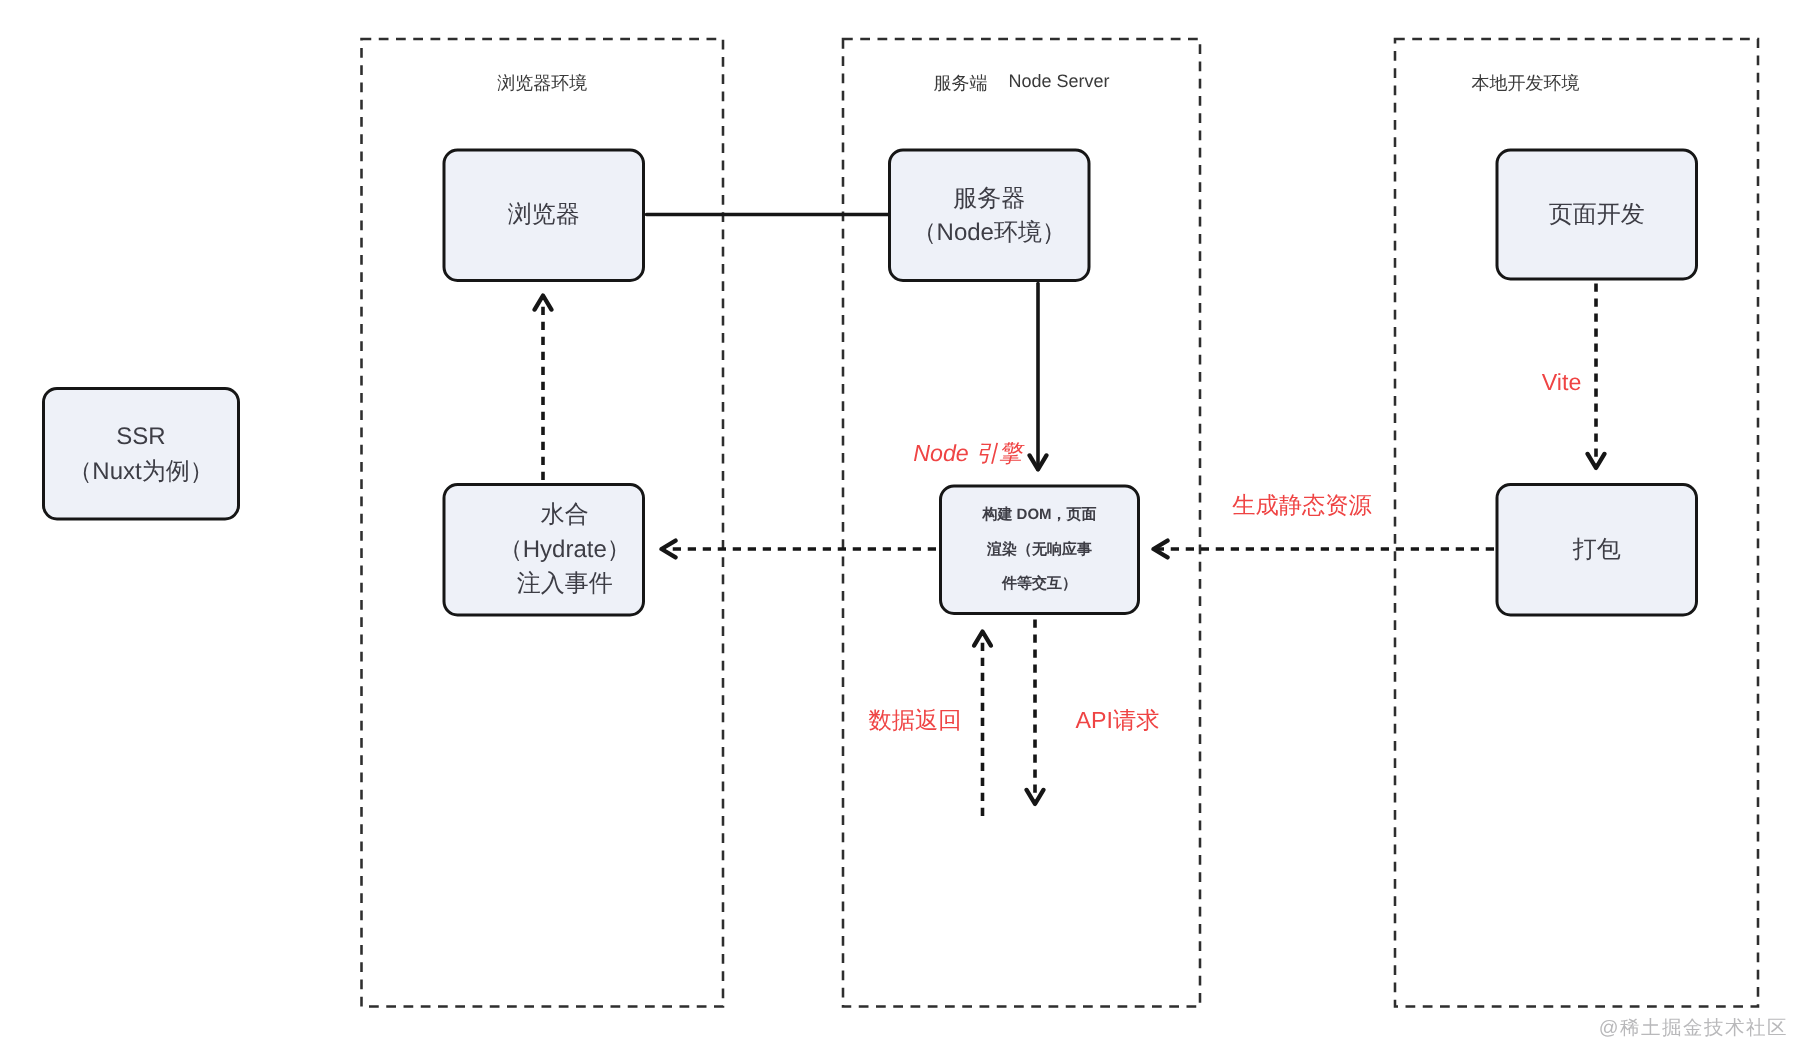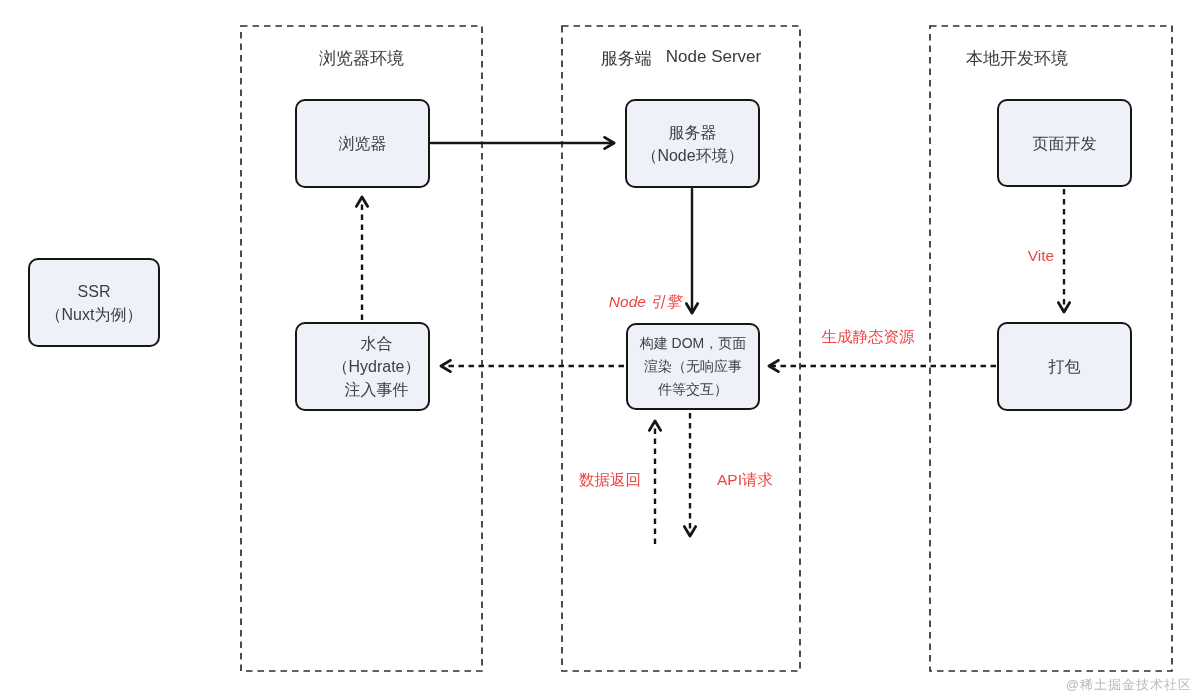--- a/index.html
+++ b/index.html
@@ -8,24 +8,24 @@
     font-family:"Liberation Sans","DejaVu Sans",sans-serif;color:#3d3d45;
   }
   .layer{position:absolute;left:0;top:0;pointer-events:none;}
   .node{
     position:absolute;display:flex;flex-direction:column;align-items:center;justify-content:center;
     background:#eef1f8;border:2.6px solid #161616;border-radius:10px;
     font-size:16px;line-height:23px;text-align:center;color:#3d3d45;box-sizing:border-box;
     z-index:2;
   }
   .node span{display:block;white-space:nowrap;}
-  .node-dom{font-size:14px;line-height:23px;}
+  .node-dom{font-size:10px;line-height:23px;font-weight:bold;}
   .node-dom span{white-space:nowrap;}
   .ctitle{
-    position:absolute;text-align:center;font-size:17px;color:#3a3a3a;z-index:2;white-space:nowrap;
+    position:absolute;text-align:center;font-size:12px;color:#3a3a3a;z-index:2;white-space:nowrap;
   }
   .ctitle-parts{display:flex;justify-content:center;gap:14px;}
   .elabel{
     position:absolute;text-align:center;font-size:15.5px;color:#ef4444;z-index:2;white-space:nowrap;
   }
   .watermark{
     position:absolute;right:8px;bottom:6px;font-size:13px;color:#b9b9bb;z-index:3;letter-spacing:1px;
   }
 </style>
 </head>
@@ -64,21 +64,21 @@
 
   <div class="node" style="left:28px;top:258px;width:132px;height:89px;">
     <span>SSR</span>
     <span>（Nuxt为例）</span>
   </div>
 
   <div class="node" style="left:295px;top:99px;width:135px;height:89px;">
     <span>浏览器</span>
   </div>
 
-  <div class="node" style="left:625px;top:99px;width:135px;height:89px;">
+  <div class="node" style="left:592px;top:99px;width:135px;height:89px;">
     <span>服务器</span>
     <span>（Node环境）</span>
   </div>
 
   <div class="node" style="left:997px;top:99px;width:135px;height:88px;text-align:right;">
     <span>页面开发</span>
   </div>
 
   <div class="node" style="left:295px;top:322px;width:135px;height:89px;padding-left:28px;">
     <span>水合</span>

